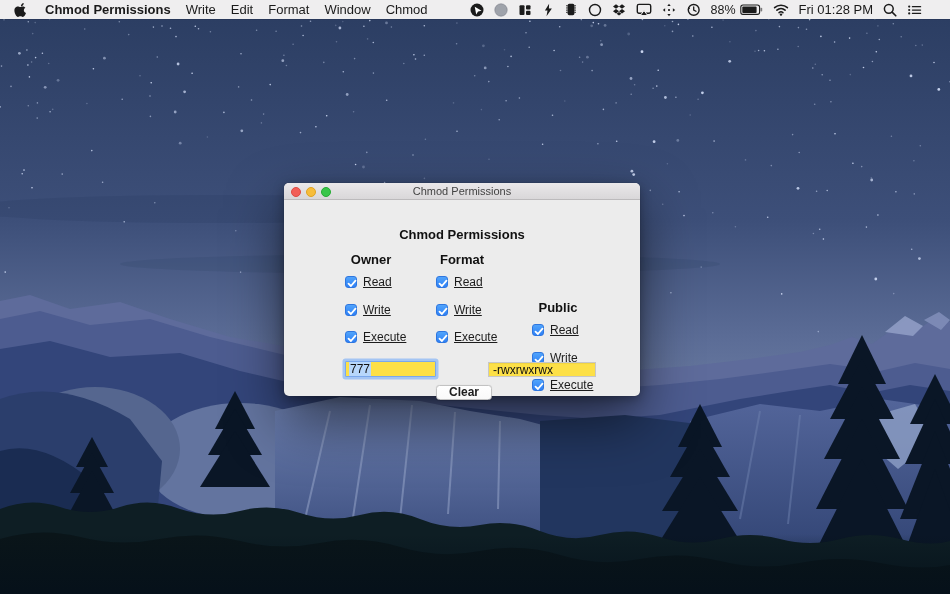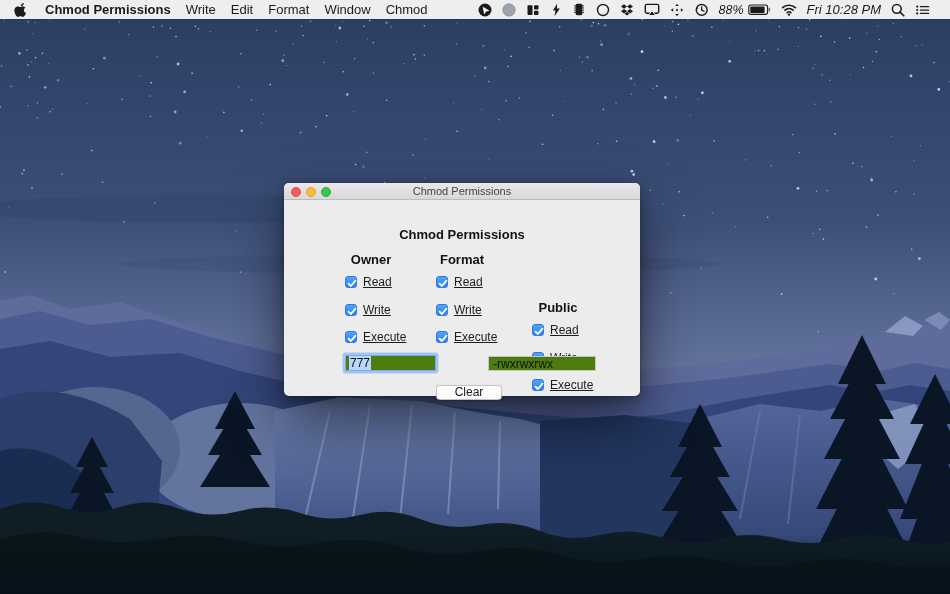--- a/index.html
+++ b/index.html
@@ -17,21 +17,21 @@
     position:absolute;left:0;top:0;width:950px;height:19px;
     background:rgba(247,246,247,.97);
     display:flex;align-items:center;
     font-size:13px;color:#1a1a1a;
     box-shadow:0 .5px 0 rgba(0,0,0,.18);
     z-index:5;
   }
   .mb-left{display:flex;align-items:center;gap:15px;padding-left:14px;flex:0 0 auto;}
   .mb-left .appname{font-weight:bold;margin-left:3px;}
   .mb-left .menu-item{cursor:default;}
-  .mb-right{display:flex;align-items:center;gap:10px;margin-left:auto;padding-right:20px;font-style:italic;}
+  .mb-right{display:flex;align-items:center;gap:10px;margin-left:auto;padding-right:28px;}
   .mb-right .stx{display:flex;align-items:center;}
   .mb-right svg{display:block;}
   .mb-txt{font-size:12.5px;}
   .batt-group{display:flex;align-items:center;gap:4px;}
   
   .window{
     position:absolute;left:284px;top:183px;width:356px;height:213px;
     background:#ececec;border-radius:5px;
     box-shadow:0 25px 55px rgba(0,0,0,.55),0 3px 12px rgba(0,0,0,.3),0 0 1px rgba(0,0,0,.4);
     z-index:4;
@@ -61,41 +61,41 @@
   .cb-row{position:absolute;left:0;display:flex;align-items:center;gap:6px;padding-left:20px;white-space:nowrap;text-decoration:underline;}
   .cb-row.r0{top:23px;} .cb-row.r1{top:51px;} .cb-row.r2{top:78px;}
   .cb{
     width:12px;height:12px;border-radius:3px;flex:0 0 auto;
     background:#fff;border:1px solid #b6b6b6;position:relative;
   }
   .cb.on{background:linear-gradient(#51a4fb,#2e80f6);border-color:#2e76e0;}
   .cb svg{position:absolute;left:1px;top:1.5px;display:none;}
   .cb.on svg{display:block;}
   .field{
-    position:absolute;background:#4d7c0f;font-size:12px;color:#111;
-    display:flex;align-items:center;
+    position:absolute;background:#fde047;font-size:12px;color:#111;
+    display:flex;align-items:center;margin-top:6px;
   }
   .field.octal{
     left:61px;top:155px;width:91px;height:16px;padding:0 3px;
     border:1px solid #7aa8ec;border-radius:1px;
     box-shadow:0 0 0 2.5px rgba(106,166,250,.55);
   }
   .field.octal .sel{background:#b7d7fb;padding:0 1px;}
   .field.symbolic{
     left:204px;top:156px;width:108px;height:15px;padding:0 4px;
     border:1px solid #c7c7c7;
     box-shadow:inset 0 1px 1px rgba(0,0,0,.06);
   }
   .clear-btn{
-    position:absolute;left:152px;top:185px;width:66px;height:15px;
+    position:absolute;left:152px;top:185px;width:56px;height:15px;
     background:linear-gradient(#ffffff,#f9f9f9);
     border:1px solid #c2c2c2;border-radius:3.5px;
     font-size:12px;color:#202020;text-align:center;line-height:13px;
     box-shadow:0 .5px 1px rgba(0,0,0,.15);
-    padding:0;cursor:default;font-family:"Liberation Sans",sans-serif;
+    padding:0;cursor:default;font-family:"Liberation Sans",sans-serif;font-weight:bold;
   }
 </style>
 </head>
 <body>
 
 <div class="screen">
 
   <div class="wallpaper">
     <svg viewBox="0 0 950 575" preserveAspectRatio="none">
       <defs>
@@ -554,21 +554,21 @@
         </svg>
       </span>
       <span class="stx">
         <svg width="16" height="13" viewBox="0 0 16 13">
           <path d="M1.6 4.7 C5.1 1.4 10.9 1.4 14.4 4.7" fill="none" stroke="#1b1b1b" stroke-width="1.6" stroke-linecap="round"></path>
           <path d="M3.9 7.2 C6.3 5 9.7 5 12.1 7.2" fill="none" stroke="#1b1b1b" stroke-width="1.6" stroke-linecap="round"></path>
           <path d="M6.1 9.6 C7.2 8.6 8.8 8.6 9.9 9.6" fill="none" stroke="#1b1b1b" stroke-width="1.6" stroke-linecap="round"></path>
           <circle cx="8" cy="11.6" r="1.2" fill="#1b1b1b"></circle>
         </svg>
       </span>
-      <span class="mb-txt" style="font-size:13px;">Fri 10:28 PM</span>
+      <span class="mb-txt" style="font-size:13px;">Fri 01:28 PM</span>
       <span class="stx">
         <svg width="14" height="14" viewBox="0 0 14 14">
           <circle cx="5.8" cy="5.8" r="4.4" fill="none" stroke="#1b1b1b" stroke-width="1.5"></circle>
           <line x1="9.1" y1="9.1" x2="12.8" y2="12.8" stroke="#1b1b1b" stroke-width="1.6" stroke-linecap="round"></line>
         </svg>
       </span>
       <span class="stx">
         <svg width="15" height="14" viewBox="0 0 15 14" fill="#1b1b1b">
           <circle cx="2.2" cy="3.6" r="1.1"></circle>
             <rect x="4.8" y="3" width="9.4" height="1.3" rx="0.6"></rect>

